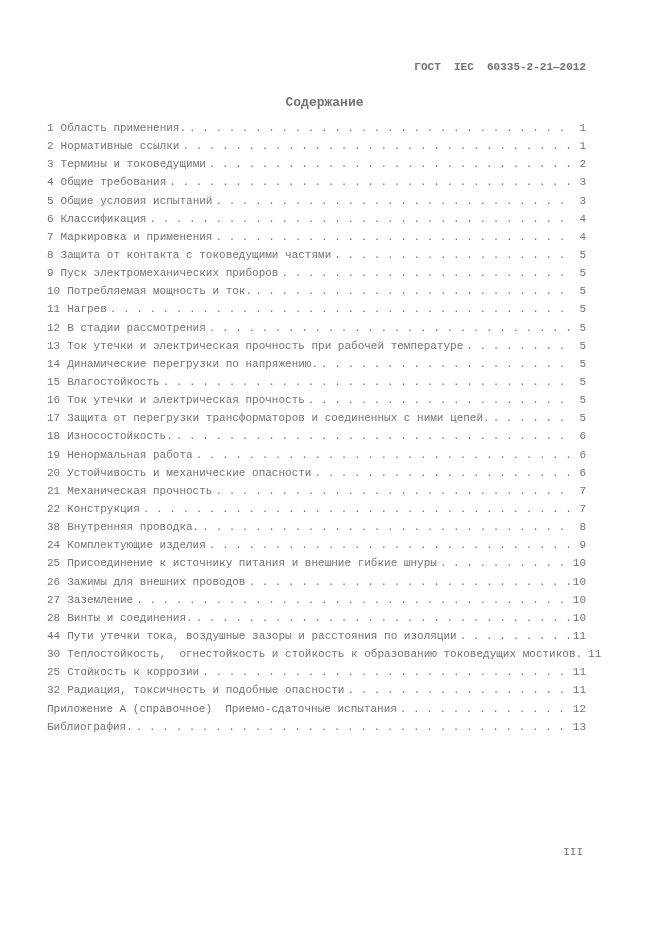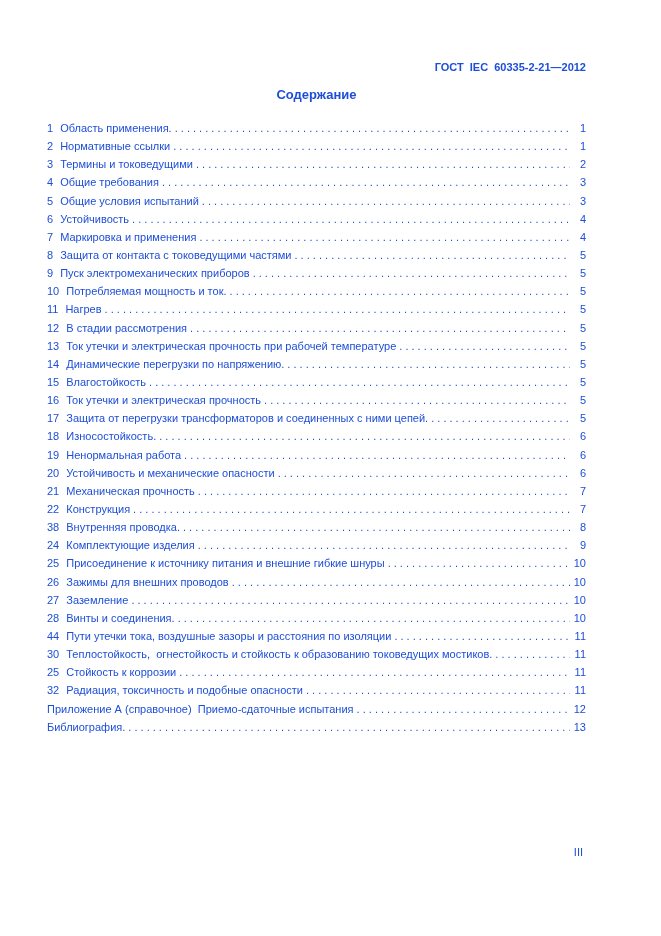--- a/index.html
+++ b/index.html
@@ -1,38 +1,38 @@
 <!DOCTYPE html>
 <html><head>
 <meta charset="utf-8">
 <style>
   html, body { margin: 0; padding: 0; background: #ffffff; }
   .page {
     position: relative;
     width: 661px;
     height: 936px;
     background: #ffffff;
-    font-family: Liberation Sans, sans-serif;
-    color: #1d4ed8;
+    font-family: Liberation Mono, monospace;
+    color: #737373;
     overflow: hidden;
   }
   .doc-header {
     position: absolute;
     top: 61px;
     right: 75px;
     font-size: 11px;
     font-weight: bold;
     white-space: pre;
   }
   .toc-title {
     position: absolute;
     top: 87px;
     left: 47px;
     width: 539px;
-    margin: 0;
+    margin: 8px;
     text-align: center;
     font-size: 13px;
     font-weight: bold;
   }
   .toc {
     position: absolute;
     top: 119px;
     left: 47px;
     width: 539px;
   }
@@ -102,21 +102,21 @@
 
   <div class="toc-row">
     <span class="toc-num">5</span>
     <span class="toc-text">Общие условия испытаний</span>
     <span class="toc-leader">. . . . . . . . . . . . . . . . . . . . . . . . . . . . . . . . . . . . . . . . . . . . . . . . . . . . . . . . . . . . . . . . . . . . . . . . . . . . . . . . . . . . . . . . . . . . . . . . . . . . . . . . . . . . . . . . . . . . . . . . . . . . . . . . . . . . . . . . . . . . . . . . . . . . . . . . . . . . . . . . </span>
     <span class="toc-page">3</span>
   </div>
 
   <div class="toc-row">
     <span class="toc-num">6</span>
-    <span class="toc-text">Устойчивость</span>
+    <span class="toc-text">Классификация</span>
     <span class="toc-leader">. . . . . . . . . . . . . . . . . . . . . . . . . . . . . . . . . . . . . . . . . . . . . . . . . . . . . . . . . . . . . . . . . . . . . . . . . . . . . . . . . . . . . . . . . . . . . . . . . . . . . . . . . . . . . . . . . . . . . . . . . . . . . . . . . . . . . . . . . . . . . . . . . . . . . . . . . . . . . . . . </span>
     <span class="toc-page">4</span>
   </div>
 
   <div class="toc-row">
     <span class="toc-num">7</span>
     <span class="toc-text">Маркировка и применения</span>
     <span class="toc-leader">. . . . . . . . . . . . . . . . . . . . . . . . . . . . . . . . . . . . . . . . . . . . . . . . . . . . . . . . . . . . . . . . . . . . . . . . . . . . . . . . . . . . . . . . . . . . . . . . . . . . . . . . . . . . . . . . . . . . . . . . . . . . . . . . . . . . . . . . . . . . . . . . . . . . . . . . . . . . . . . . </span>
     <span class="toc-page">4</span>
   </div>

